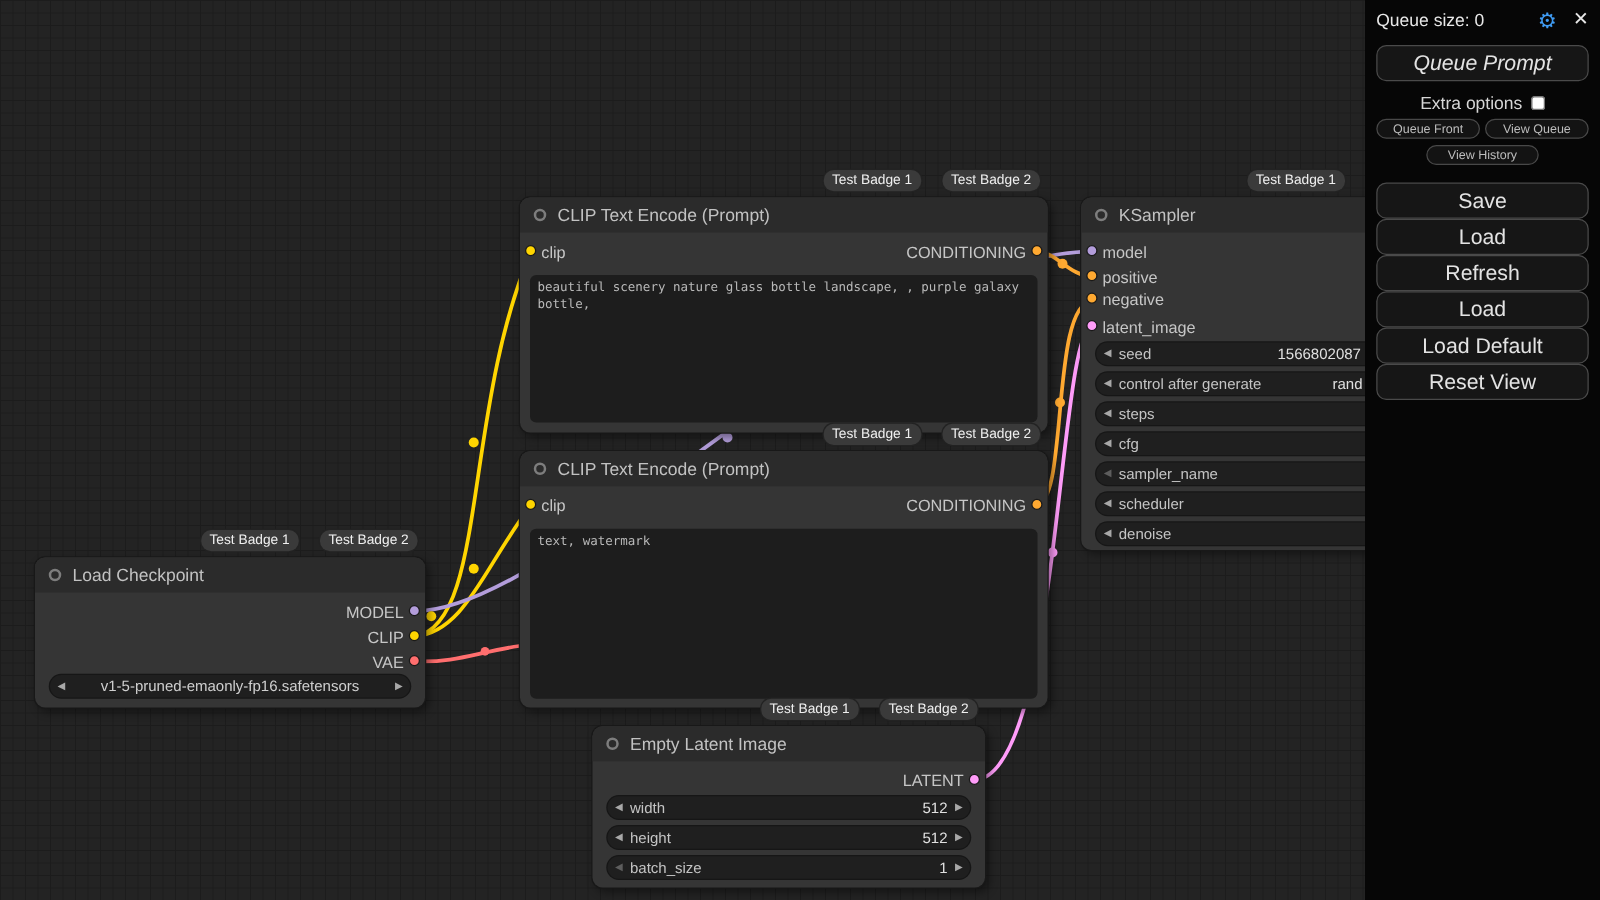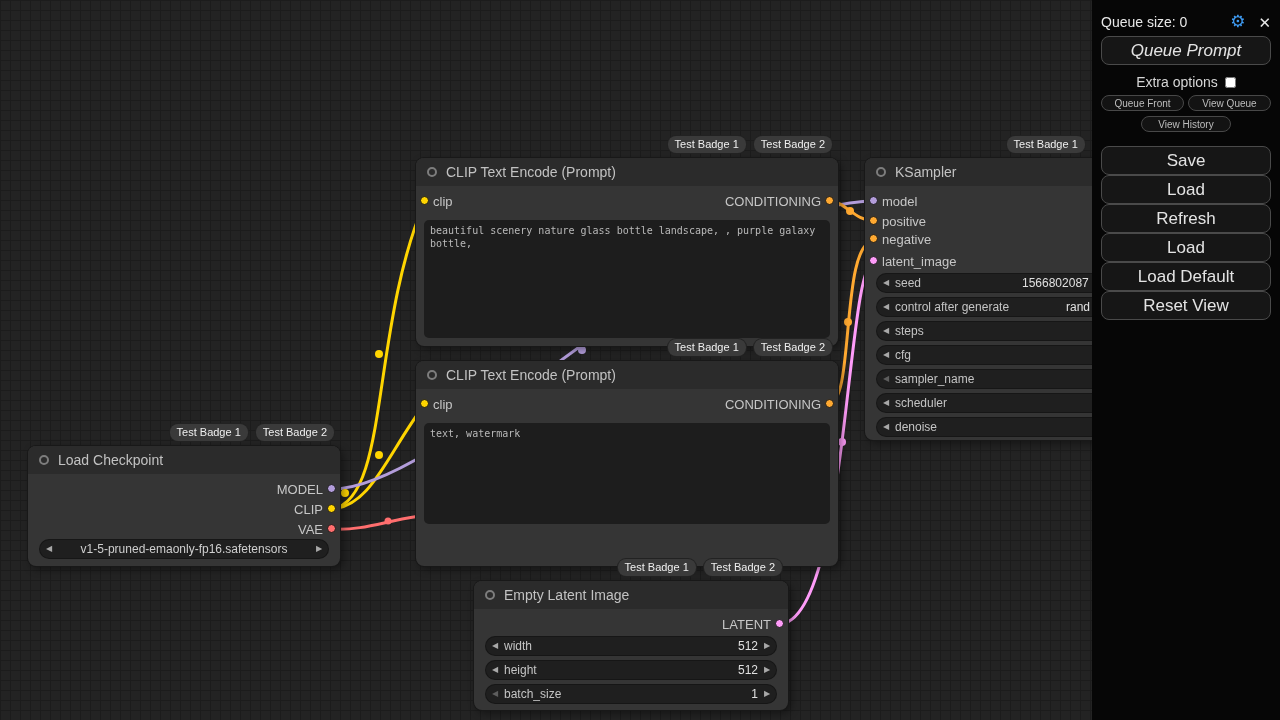--- a/index.html
+++ b/index.html
@@ -16,21 +16,21 @@
   
   .node{position:absolute;z-index:2;background:#353535;border-radius:8px;
     box-shadow:0 0 0 1px #181818, 3px 3px 8px rgba(0,0,0,.45);}
   .ntitle{position:absolute;left:0;top:0;right:0;height:28px;background:#2b2b2b;
     border-radius:8px 8px 0 0;display:flex;align-items:center;padding-left:11px;
     box-sizing:border-box;}
   .ndot{width:10px;height:10px;border-radius:50%;border:2px solid #7d7d7d;
     box-sizing:border-box;margin-right:9px;flex:none;}
   .ntext{font-size:14px;color:#c2c2c2;white-space:nowrap;}
 
-  .badges{position:absolute;top:-22px;right:6px;display:flex;gap:8px;z-index:3;}
+  .badges{position:absolute;top:-22px;right:6px;display:flex;gap:17px;z-index:3;}
   .badge{background:#3a3a3a;color:#efefef;font-size:11px;line-height:13px;
     padding:2px 7px;border-radius:8px;white-space:nowrap;box-shadow:0 0 0 1px #222;}
 
   .slot{position:absolute;height:20px;display:flex;align-items:center;
     font-size:13px;color:#c6c6c6;white-space:nowrap;}
   .slot.in{left:0;padding-left:17px;}
   .slot.out{right:0;padding-right:17px;}
   .dot{position:absolute;width:9px;height:9px;border-radius:50%;top:5px;
     border:1px solid #191919;box-sizing:border-box;}
   .slot.in .dot{left:4px;}
@@ -56,21 +56,21 @@
   
   #n-ckpt{left:28px;top:446px;width:312px;height:120px;}
   #n-clip1{left:416px;top:158px;width:422px;height:188px;}
   #n-clip2{left:416px;top:361px;width:422px;height:205px;}
   #n-ksamp{left:865px;top:158px;width:312px;height:282px;}
   #n-latent{left:474px;top:581px;width:314px;height:129px;}
 
   
   #menu{position:absolute;right:0;top:0;width:188px;height:720px;background:#060606;
     z-index:10;box-sizing:border-box;padding:8px 9px 0 9px;color:#e6e6e6;}
-  .mrow1{display:flex;align-items:flex-end;height:22px;}
+  .mrow1{display:flex;align-items:flex-start;height:22px;}
   .qsize{font-size:14px;color:#e8e8e8;}
   .gear{margin-left:auto;font-size:17px;color:#3f9bf2;cursor:pointer;line-height:1;}
   .mclose{margin-left:13px;font-size:15px;color:#e8e8e8;cursor:pointer;line-height:1;}
   button.big{display:block;width:100%;height:29px;background:#161616;
     border:1px solid #4a4a4a;border-radius:8px;color:#e3e3e3;font-size:17px;
     font-family:"Liberation Sans",sans-serif;cursor:pointer;}
   #btn-queue{margin-top:6px;font-style:italic;}
   .extra{display:flex;align-items:center;justify-content:center;gap:7px;margin-top:9px;
     font-size:14px;color:#d6d6d6;}
   .extra input{width:11px;height:11px;margin:0;}
@@ -163,21 +163,21 @@
       <span class="ntext">CLIP Text Encode (Prompt)</span>
     </div>
     <div class="slot in" style="top:33px">
       <span class="dot c-clip"></span>
         <span>clip</span>
     </div>
     <div class="slot out" style="top:33px">
       <span>CONDITIONING</span>
         <span class="dot c-cond"></span>
     </div>
-    <textarea class="prompt" style="top: 62px; height: 101px;">text, watermark</textarea>
+    <textarea class="prompt" style="top: 62px; height: 136px;">text, watermark</textarea>
   </div>
 
   <div class="node" id="n-ksamp">
     <div class="badges">
       <span class="badge">Test Badge 1</span>
       <span class="badge">Test Badge 2</span>
     </div>
     <div class="ntitle">
       <span class="ndot"></span>
       <span class="ntext">KSampler</span>

